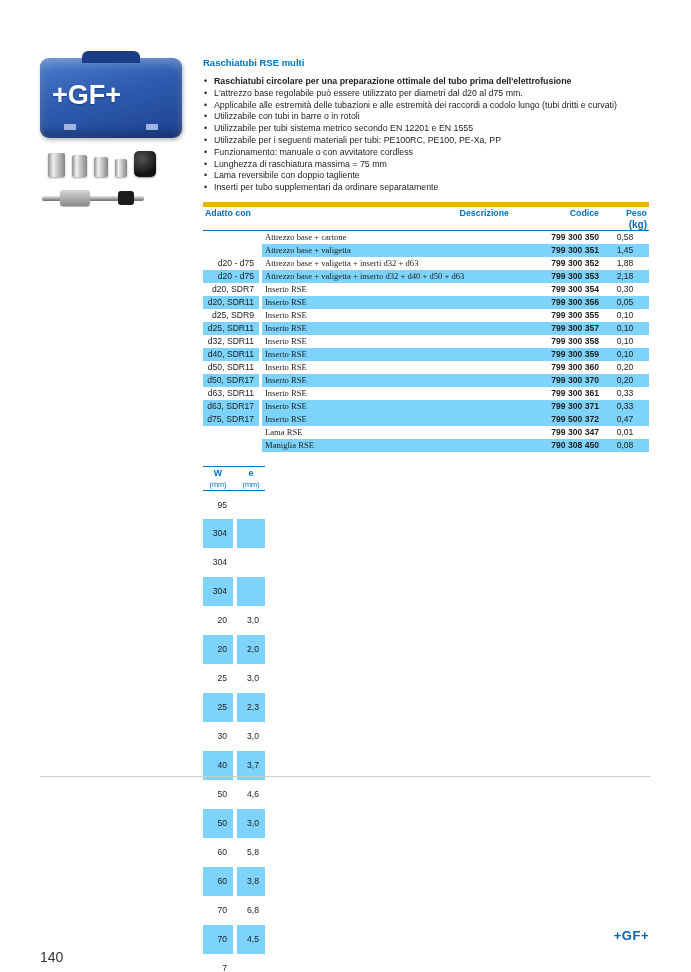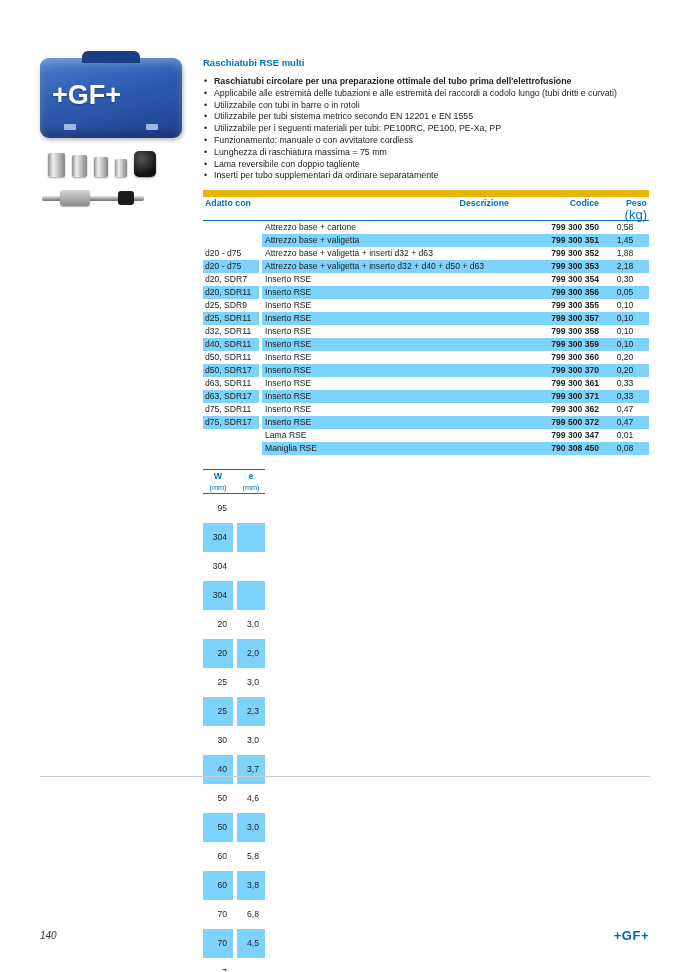--- a/index.html
+++ b/index.html
@@ -46,45 +46,45 @@
   ul.features li::before { content:"\2022"; position:absolute; left:1px; }
   ul.features li.bold { font-weight:bold; }
 
   
   table.products { table-layout:fixed; border-collapse:collapse; width:446px; margin-top:8px; font-size:8.6px; }
   table.products col.c-adatto { width:56px; }
   table.products col.c-gap    { width:3px; }
   table.products col.c-codice { width:90px; }
   table.products col.c-peso   { width:48px; }
   table.products th { color:#0072bc; font-weight:bold; padding:0 2px; height:13px; line-height:13px; font-size:8.8px; }
-  table.products tr.head-row th { border-top:7px solid #eab308;margin-left:24px; }
-  table.products tr.unit-row th { border-bottom:1px solid #0072bc; height:10px; line-height:10px; font-size:13px; font-weight:normal; }
+  table.products tr.head-row th { border-top:5px solid #eab308;margin-left:24px; }
+  table.products tr.unit-row th { border-bottom:1px solid #0072bc; height:10px; line-height:10px; font-size:10px; font-weight:bold; }
   .h-adatto { text-align:left; }
   .h-desc, .h-codice, .h-peso, .h-unit { text-align:right; }
   table.products td { height:13px; line-height:13px; padding:0 2px; white-space:nowrap; overflow:hidden; }
-  table.products td.adatto { padding-right:5px; }
-  table.products td.desc   { padding-left:3px; }
+  table.products td.adatto { text-align:right; padding-right:5px; }
+  table.products td.desc   { padding-left:3px;font-family:Liberation Serif, serif; }
   table.products td.codice { text-align:right; font-weight:bold; }
   table.products td.peso   { text-align:center; }
   td.sh { background:#7dd3fc; }
   td.spacer { background:#ffffff !important; padding:0 !important; }
 
   
   table.dims { table-layout:fixed; border-collapse:collapse; margin-top:14px; font-size:8.6px; }
   table.dims col.c-w   { width:30px; }
   table.dims col.c-gap { width:4px; }
   table.dims col.c-e   { width:28px; }
   table.dims th { color:#0072bc; font-weight:bold; text-align:center; height:13px; line-height:13px; font-size:8.8px; }
   table.dims tr.head-row th { border-top:1px solid #0072bc; }
   table.dims tr.unit-row th { border-bottom:1px solid #0072bc; font-size:7.3px; font-weight:normal; height:10px; line-height:10px; }
   table.dims td { height:29px; line-height:13px; text-align:right; padding:0 6px 0 0; white-space:nowrap; }
 
   
   .divider { position:absolute; left:40px; top:776px; width:610px; height:1px; background:#cccccc; }
-  .page-number { position:absolute; left:40px; top:930px; font-size:10px; color:#333333;font-style:italic; }
+  .page-number { position:absolute; left:40px; top:949px; font-size:14px; color:#333333; }
   .footer-logo { position:absolute; right:42px; top:928px; font-size:13px; font-weight:bold; color:#0066b2; letter-spacing:.5px; }
 </style>
 </head>
 <body>
 
 <div class="page">
 
   <div class="photo">
     <div class="case">
       <div class="case-handle"></div>
@@ -104,20 +104,21 @@
       <div class="tool-head"></div>
       <div class="tool-grip"></div>
     </div>
   </div>
 
   <div class="main">
     <div class="title">Raschiatubi RSE multi</div>
 
     <ul class="features">
         <li class="bold">Raschiatubi circolare per una preparazione ottimale del tubo prima dell'elettrofusione</li>
+        <li>L'attrezzo base regolabile può essere utilizzato per diametri dal d20 al d75 mm.</li>
         <li>Applicabile alle estremità delle tubazioni e alle estremità dei raccordi a codolo lungo (tubi dritti e curvati)</li>
         <li>Utilizzabile con tubi in barre o in rotoli</li>
         <li>Utilizzabile per tubi sistema metrico secondo EN 12201 e EN 1555</li>
         <li>Utilizzabile per i seguenti materiali per tubi: PE100RC, PE100, PE-Xa, PP</li>
         <li>Funzionamento: manuale o con avvitatore cordless</li>
         <li>Lunghezza di raschiatura massima = 75 mm</li>
         <li>Lama reversibile con doppio tagliente</li>
         <li>Inserti per tubo supplementari da ordinare separatamente</li>
       </ul>
 
@@ -238,27 +239,20 @@
             <td class="peso">0,33</td>
           </tr>
           <tr>
             <td class="adatto sh">d63, SDR17</td>
             <td class="spacer"></td>
             <td class="desc sh">Inserto RSE</td>
             <td class="codice sh">799 300 371</td>
             <td class="peso sh">0,33</td>
           </tr>
           <tr>
-            <td class="adatto">d75, SDR11</td>
-            <td class="spacer"></td>
-            <td class="desc">Inserto RSE</td>
-            <td class="codice">799 300 362</td>
-            <td class="peso">0,47</td>
-          </tr>
-          <tr>
             <td class="adatto sh">d75, SDR17</td>
             <td class="spacer"></td>
             <td class="desc sh">Inserto RSE</td>
             <td class="codice sh">799 500 372</td>
             <td class="peso sh">0,47</td>
           </tr>
           <tr>
             <td class="adatto"></td>
             <td class="spacer"></td>
             <td class="desc">Lama RSE</td>

